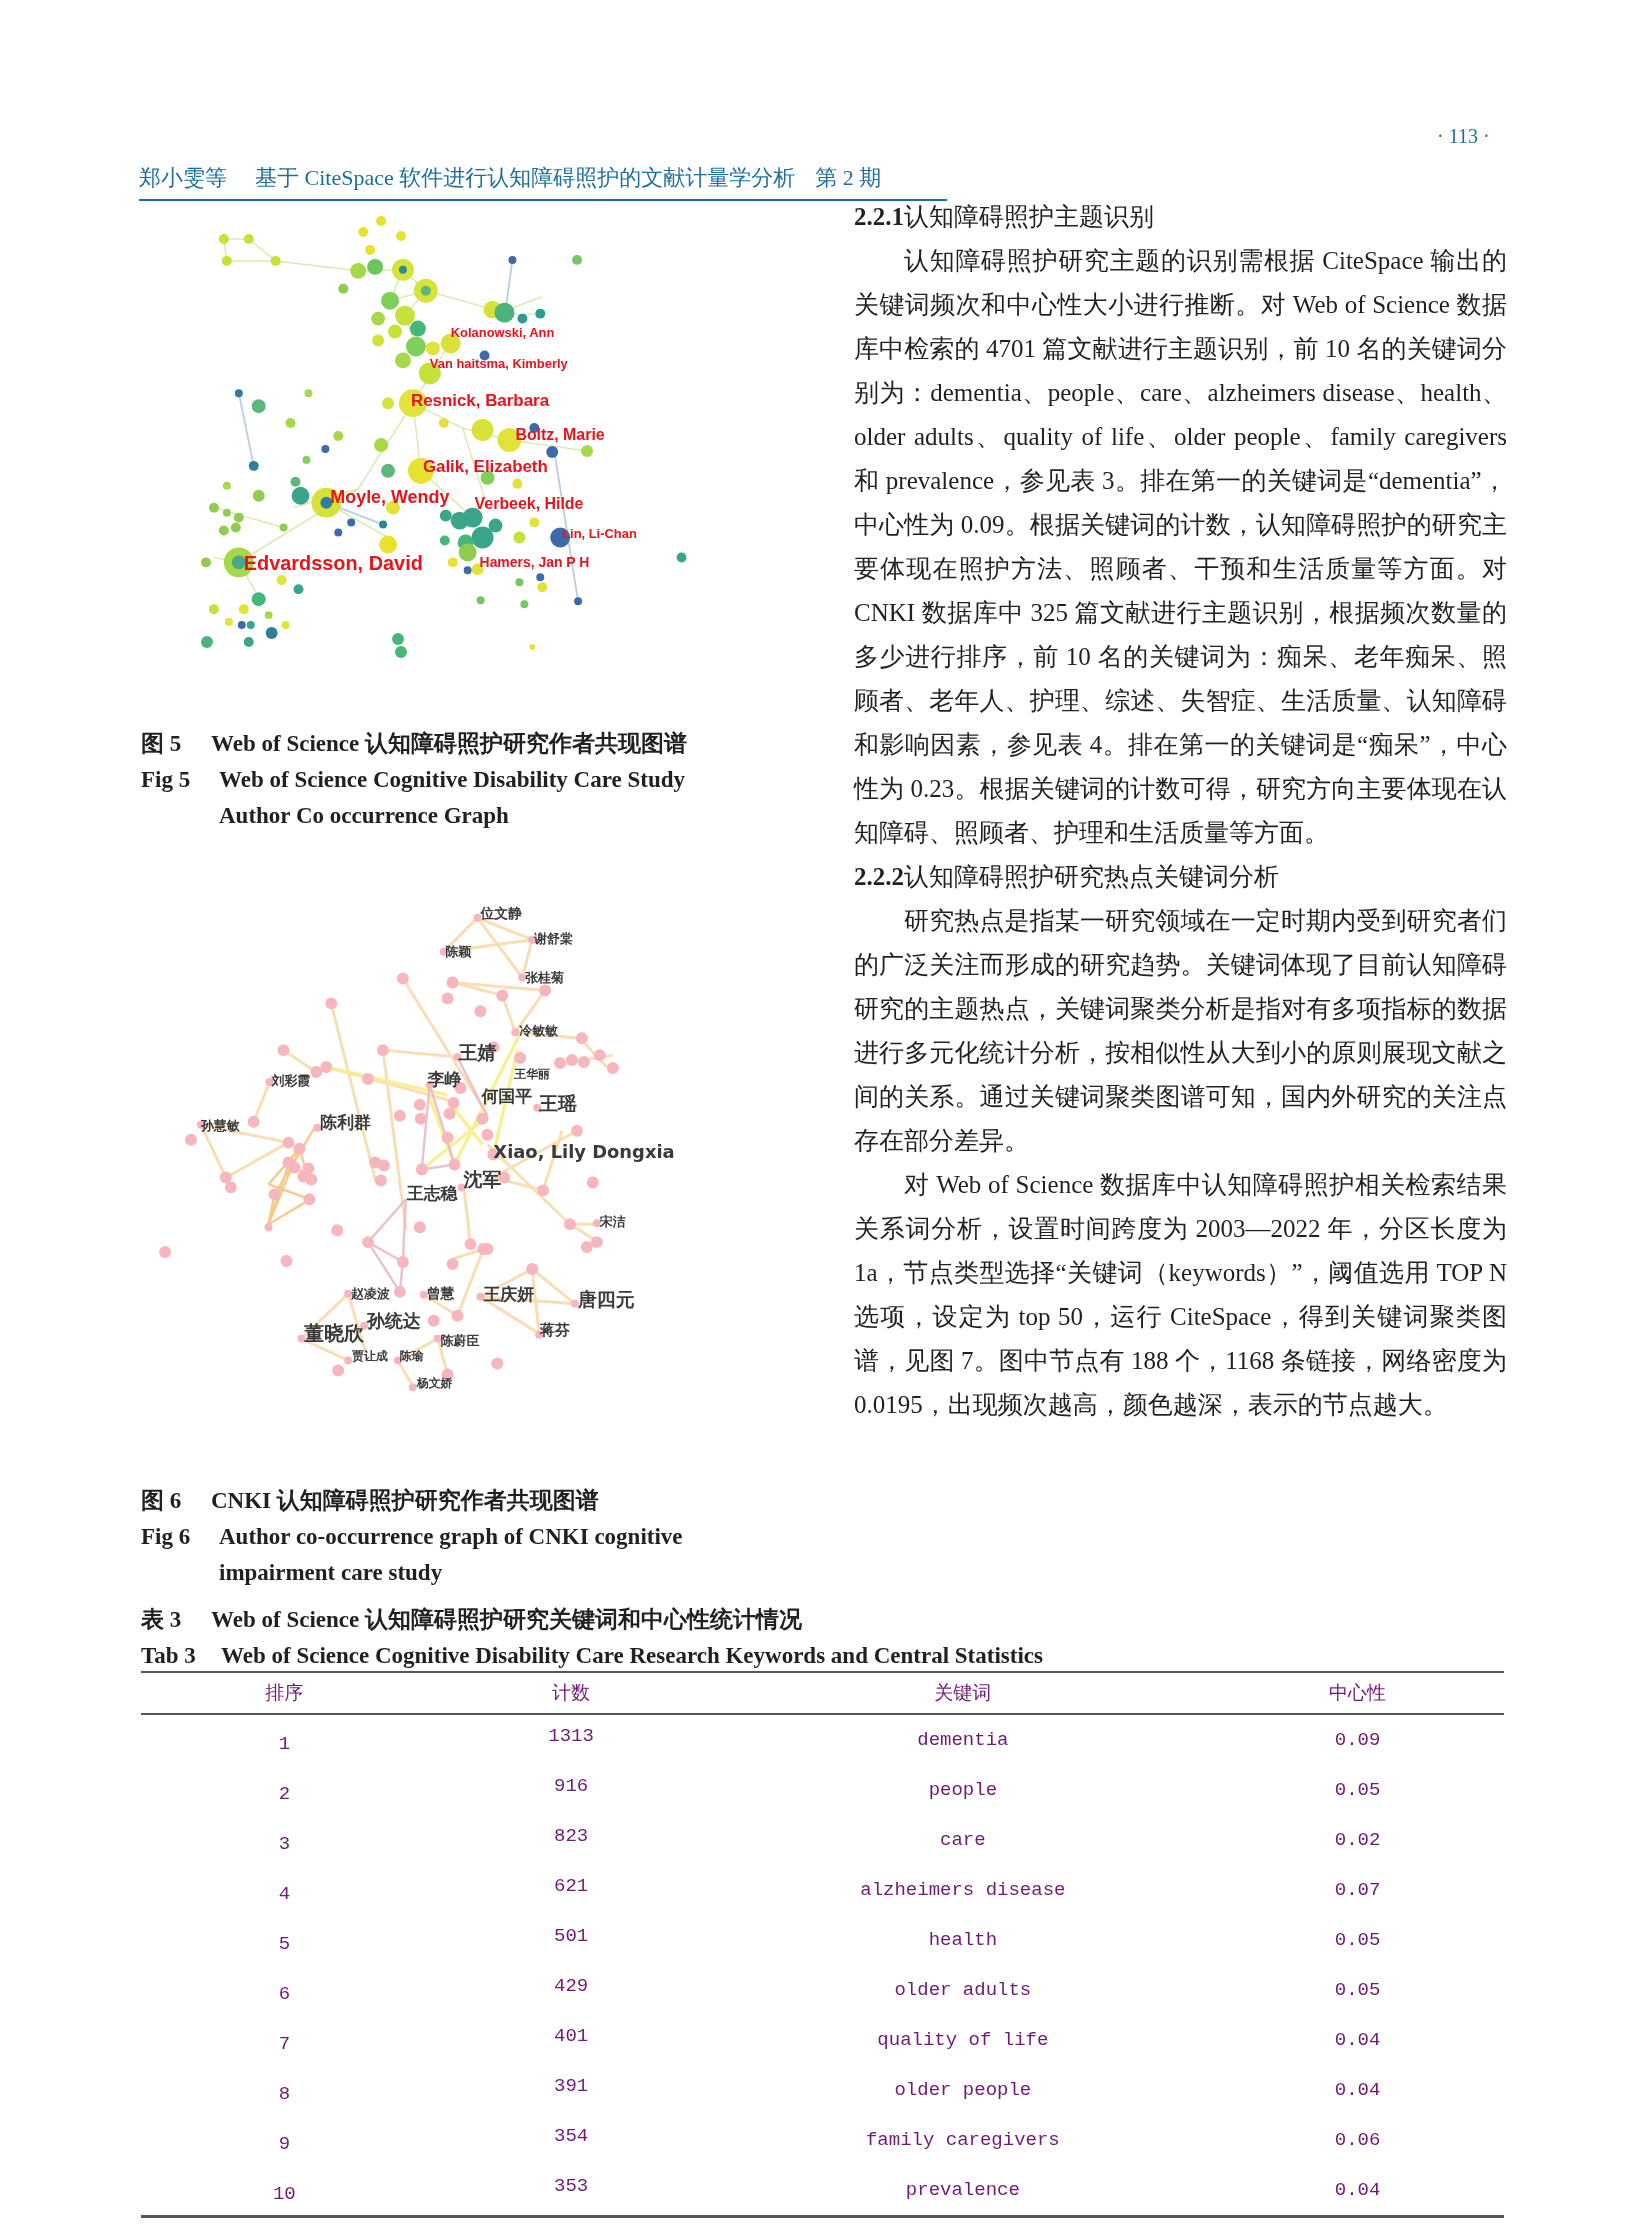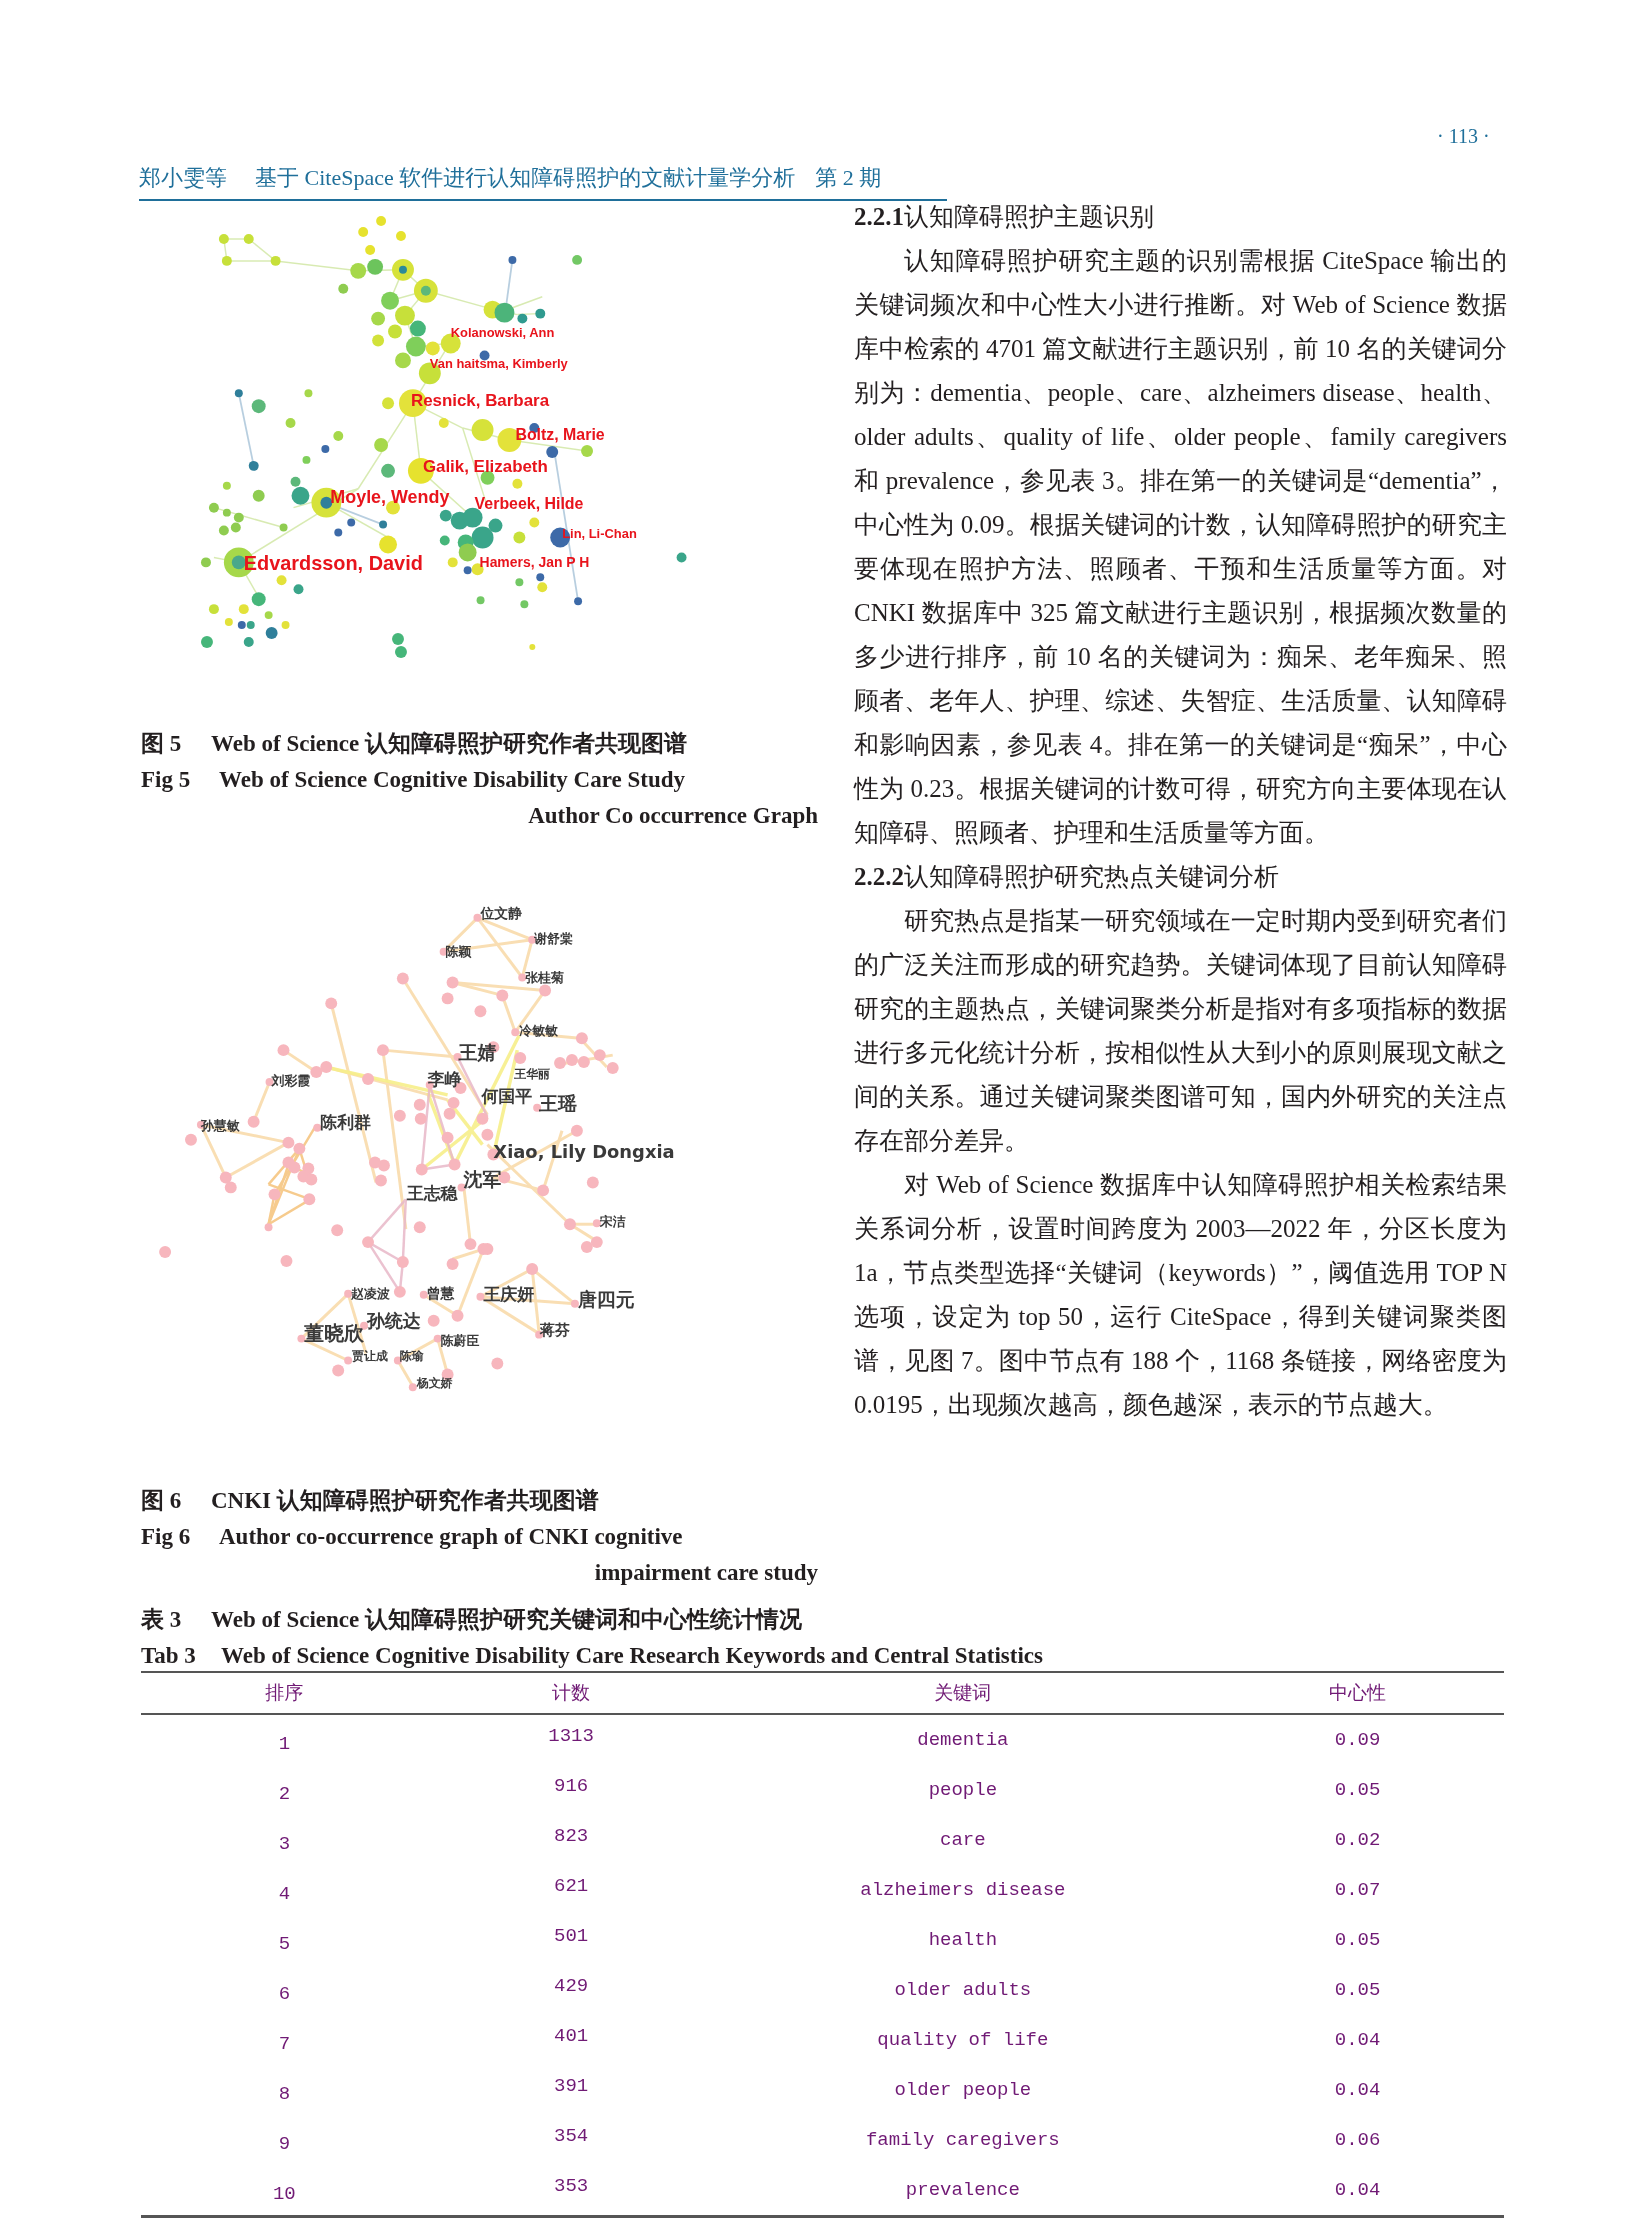--- a/index.html
+++ b/index.html
@@ -18,21 +18,21 @@
   .fig5 { left: 199px; top: 199px; width: 597px; height: 478px; }
   .fig6 { left: 149px; top: 886px; width: 637px; height: 567px; }
   .fig svg { width: 100%; height: 100%; display: block; }
   .node-label-red { font-family: "Liberation Sans", "DejaVu Sans", sans-serif; font-weight: bold; fill: #e8141c; }
   .node-label-dark { font-family: "DejaVu Sans", "Liberation Sans", sans-serif; font-weight: bold; fill: #3a3a3a; }
 
   .caption { position: absolute; left: 141px; font-size: 23px; line-height: 36px; font-weight: bold; }
   .caption .cap-cn { display: block; }
   .caption .cap-en { display: block; }
   .caption .cap-en .num { display: inline-block; width: 78px; }
-  .caption .cap-en .cont { display: block; padding-left: 78px; text-align: right; }
+  .caption .cap-en .cont { display: block; padding-left: 78px; }
   .caption .cap-cn .num { display: inline-block; width: 70px; }
   .cap5 { top: 726px; width: 677px; }
   .cap6 { top: 1483px; width: 677px; }
 
   
   .col-right { position: absolute; left: 854px; top: 195px; width: 653px; font-size: 25px; line-height: 44px; text-align: justify; }
   .col-right h3 { margin: 0; font-size: 25px; font-weight: normal; }
   .col-right h3 .sec-no { font-weight: bold; }
   .col-right p { margin: 0; text-indent: 2em; }
 

